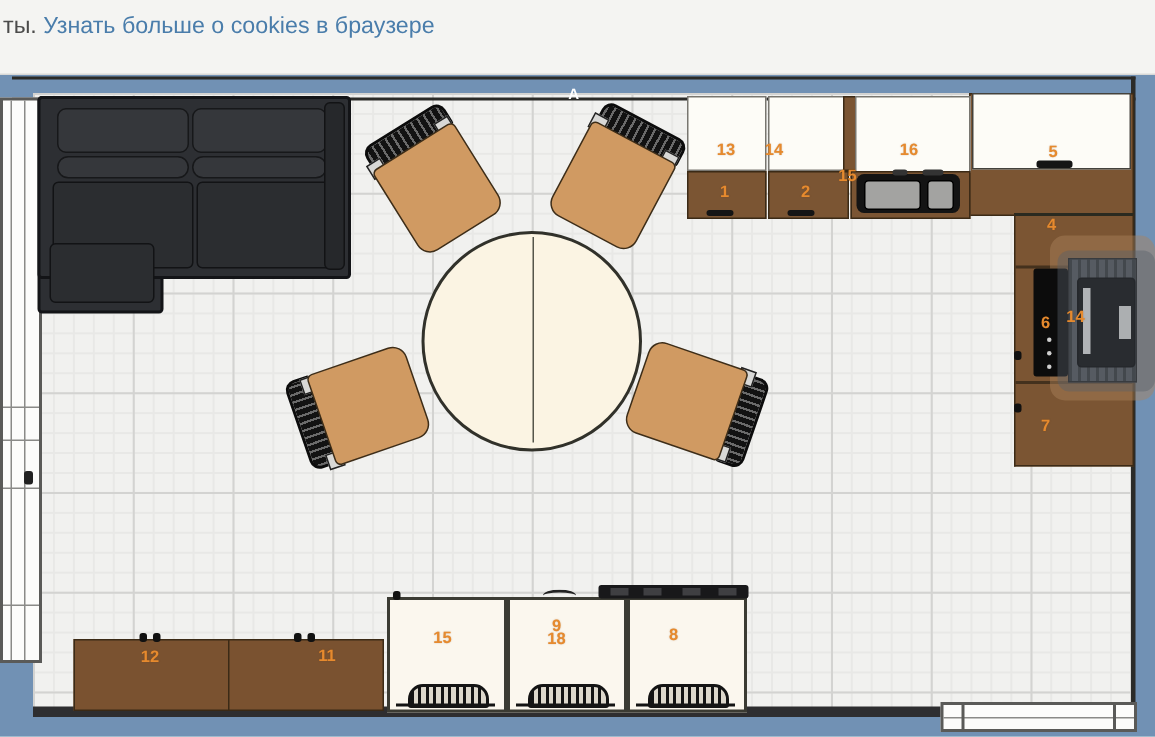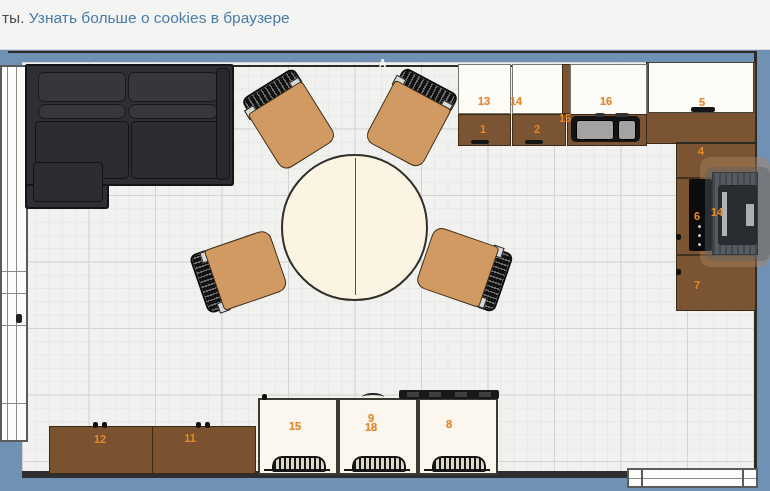--- a/index.html
+++ b/index.html
@@ -231,21 +231,21 @@
     <div class="marker" style="left:483px;top:79px;">1</div>
     <div class="marker" style="left:537px;top:79px;">2</div>
     <div class="marker" style="left:596px;top:79px;z-index:3;">3</div>
     <div class="marker" style="left:701px;top:101px;">4</div>
     <div class="marker" style="left:702px;top:52px;">5</div>
     <div class="marker" style="left:697px;top:166px;">6</div>
     <div class="marker" style="left:697px;top:235px;">7</div>
     <div class="marker" style="left:449px;top:374px;">8</div>
     <div class="marker" style="left:371px;top:368px;">9</div>
     <div class="marker" style="left:295px;top:376px;">15</div>
-    <div class="marker" style="left:190px;top:388px;">11</div>
+    <div class="marker" style="left:218px;top:388px;">11</div>
     <div class="marker" style="left:100px;top:389px;">12</div>
     <div class="marker" style="left:484px;top:51px;">13</div>
     <div class="marker" style="left:516px;top:51px;">14</div>
     <div class="marker" style="left:565px;top:68px;">15</div>
     <div class="marker" style="left:606px;top:51px;">16</div>
     <div class="marker" style="left:717px;top:162px;">14</div>
     <div class="marker" style="left:371px;top:377px;">18</div>
 
     <div id="sink" class="abs">
       <div class="basinL"></div>

